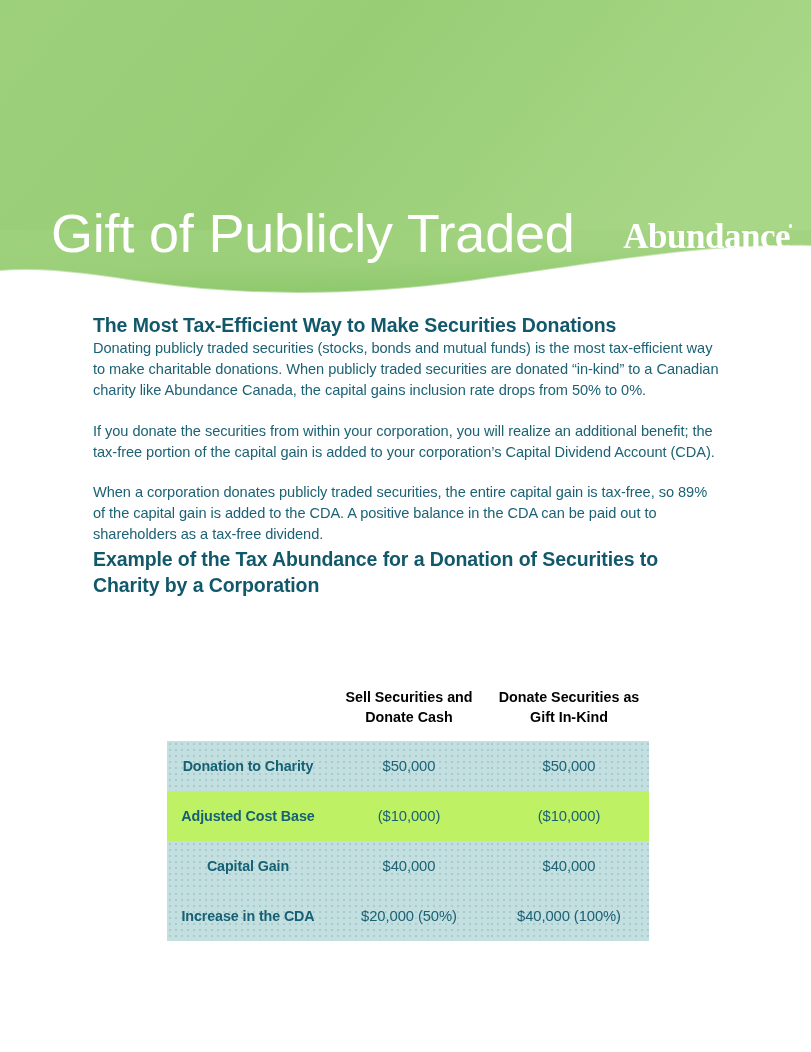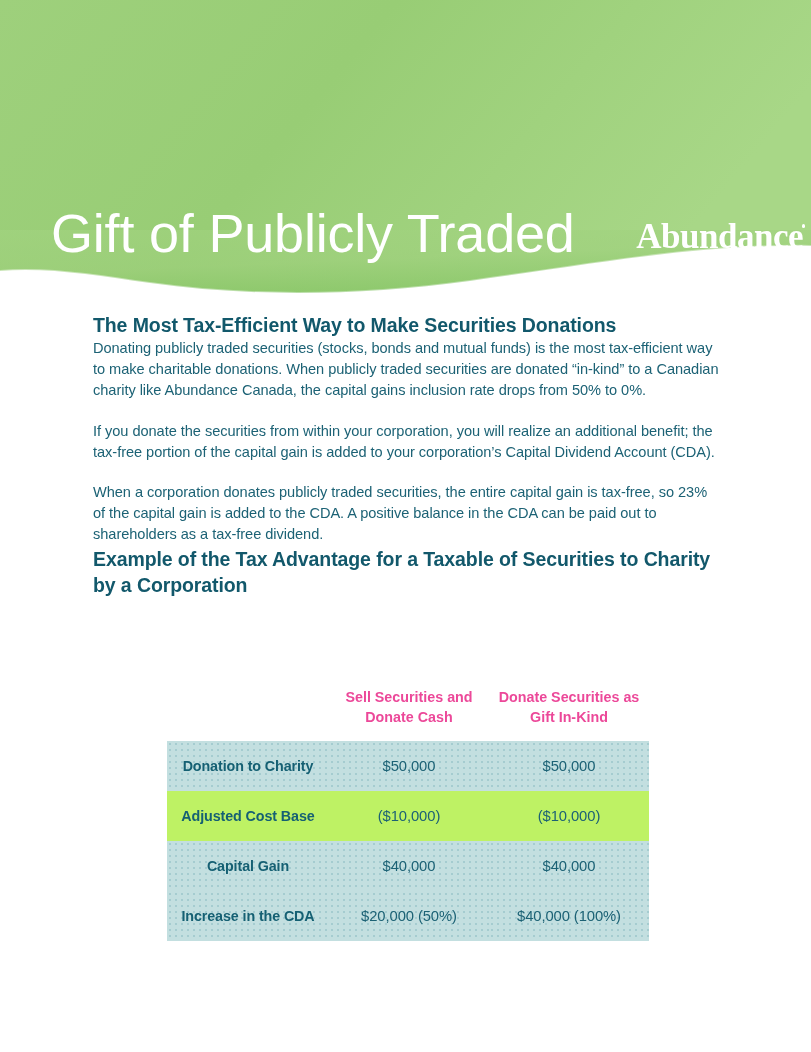--- a/index.html
+++ b/index.html
@@ -44,21 +44,21 @@
     letter-spacing: -0.2px;
     white-space: pre-wrap;
   }
   .banner-title .line {
     display: block;
   }
 
   
   .logo {
     position: absolute;
-    right: 28px;
+    right: 41px;
     top: 218px;
     text-align: right;
     color: #ffffff;
   }
   .logo-word {
     font-family: "Liberation Serif", serif;
     font-size: 35px;
     font-weight: 700;
     letter-spacing: -0.5px;
     line-height: 38px;
@@ -131,21 +131,21 @@
     width: 482px;
     table-layout: fixed;
   }
   .tbl col.c-label { width: 162px; }
   .tbl col.c-sell  { width: 160px; }
   .tbl col.c-gift  { width: 160px; }
 
   .tbl th {
     font-size: 14.3px;
     font-weight: 700;
-    color: #ec4899;
+    color: #000000;
     line-height: 19.5px;
     padding: 0 0 14px 0;
     text-align: center;
     vertical-align: bottom;
   }
   .tbl th.label-head {
     background: transparent;
   }
   .tbl td {
     font-size: 14.8px;
@@ -208,24 +208,24 @@
     <div class="logo-sub">CANADA</div>
   </div>
 </div>
 
 <div class="content">
 
   <h2 class="section-heading intro-heading">The Most Tax-Efficient Way to Make Securities Donations</h2>
 
   <p class="body-text">Donating publicly traded securities (stocks, bonds and mutual funds) is the most tax-efficient way to make charitable donations. When publicly traded securities are donated “in-kind” to a Canadian charity like Abundance Canada, the capital gains inclusion rate drops from 50% to 0%.</p>
   <p class="body-text">If you donate the securities from within your corporation, you will realize an additional benefit; the tax-free portion of the capital gain is added to your corporation’s Capital Dividend Account (CDA).</p>
-  <p class="body-text">When a corporation donates publicly traded securities, the entire capital gain is tax-free, so 23% of the capital gain is added to the CDA. A positive balance in the CDA can be paid out to shareholders as a tax-free dividend.</p>
+  <p class="body-text">When a corporation donates publicly traded securities, the entire capital gain is tax-free, so 89% of the capital gain is added to the CDA. A positive balance in the CDA can be paid out to shareholders as a tax-free dividend.</p>
 
   <h2 class="section-heading example-heading">
-    <span>Example of the Tax Advantage for a Taxable of Securities</span>
+    <span>Example of the Tax Abundance for a Donation of Securities</span>
     <span>to Charity by a Corporation</span>
   </h2>
 </div>
 
 <div class="table-wrap">
   <table class="tbl">
     <colgroup>
       <col class="c-label">
       <col class="c-sell">
       <col class="c-gift">

